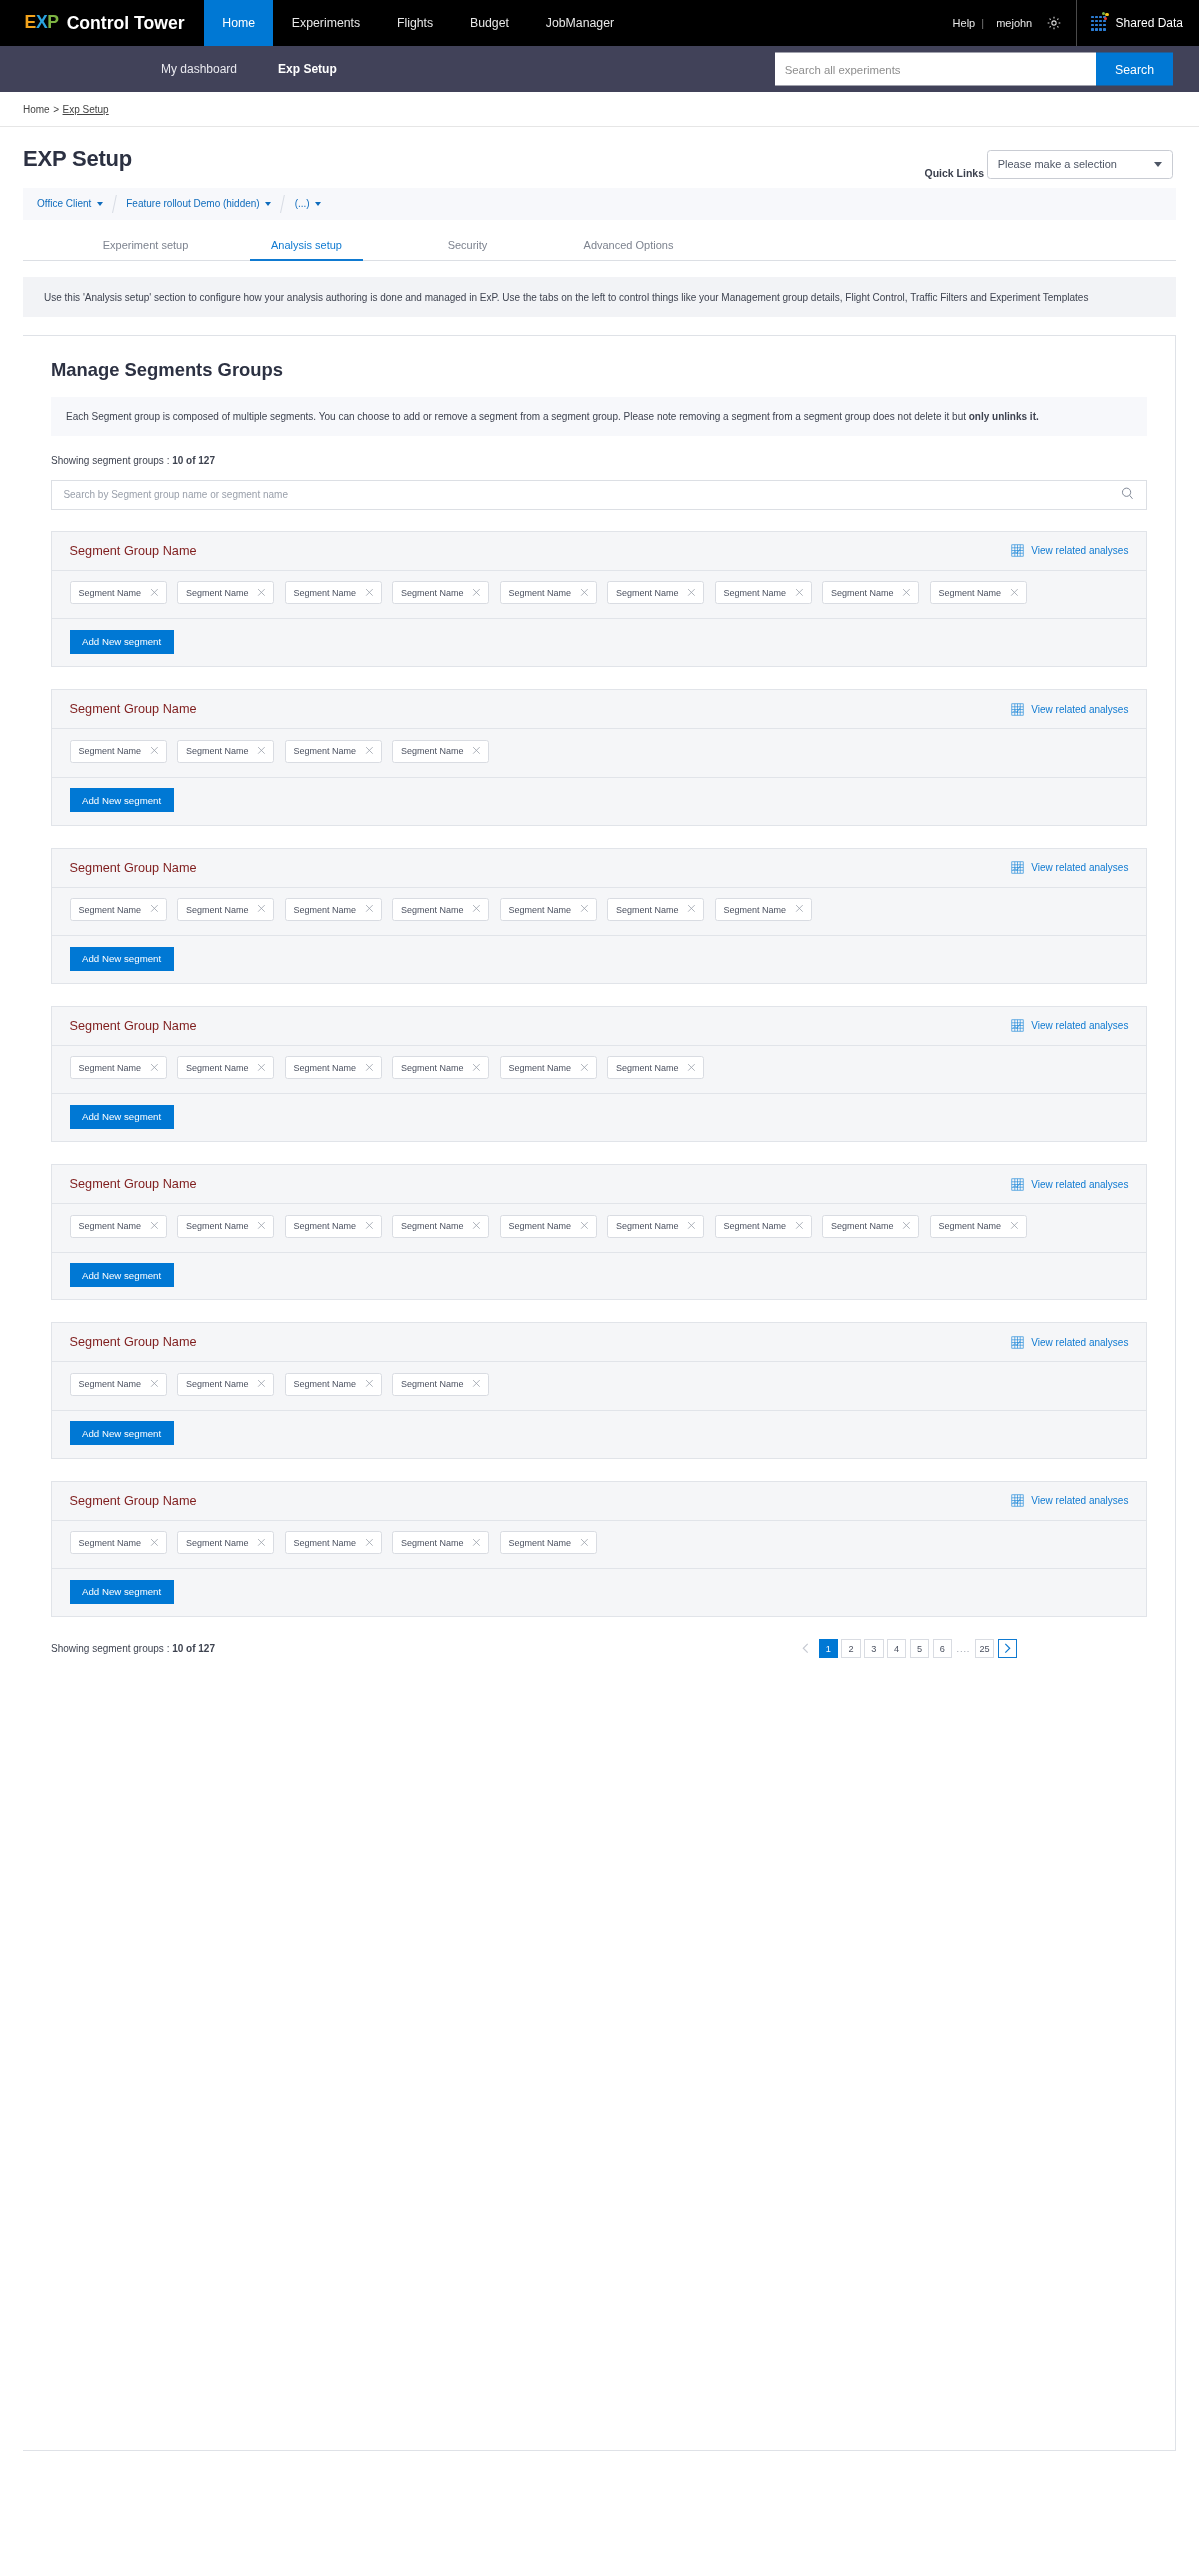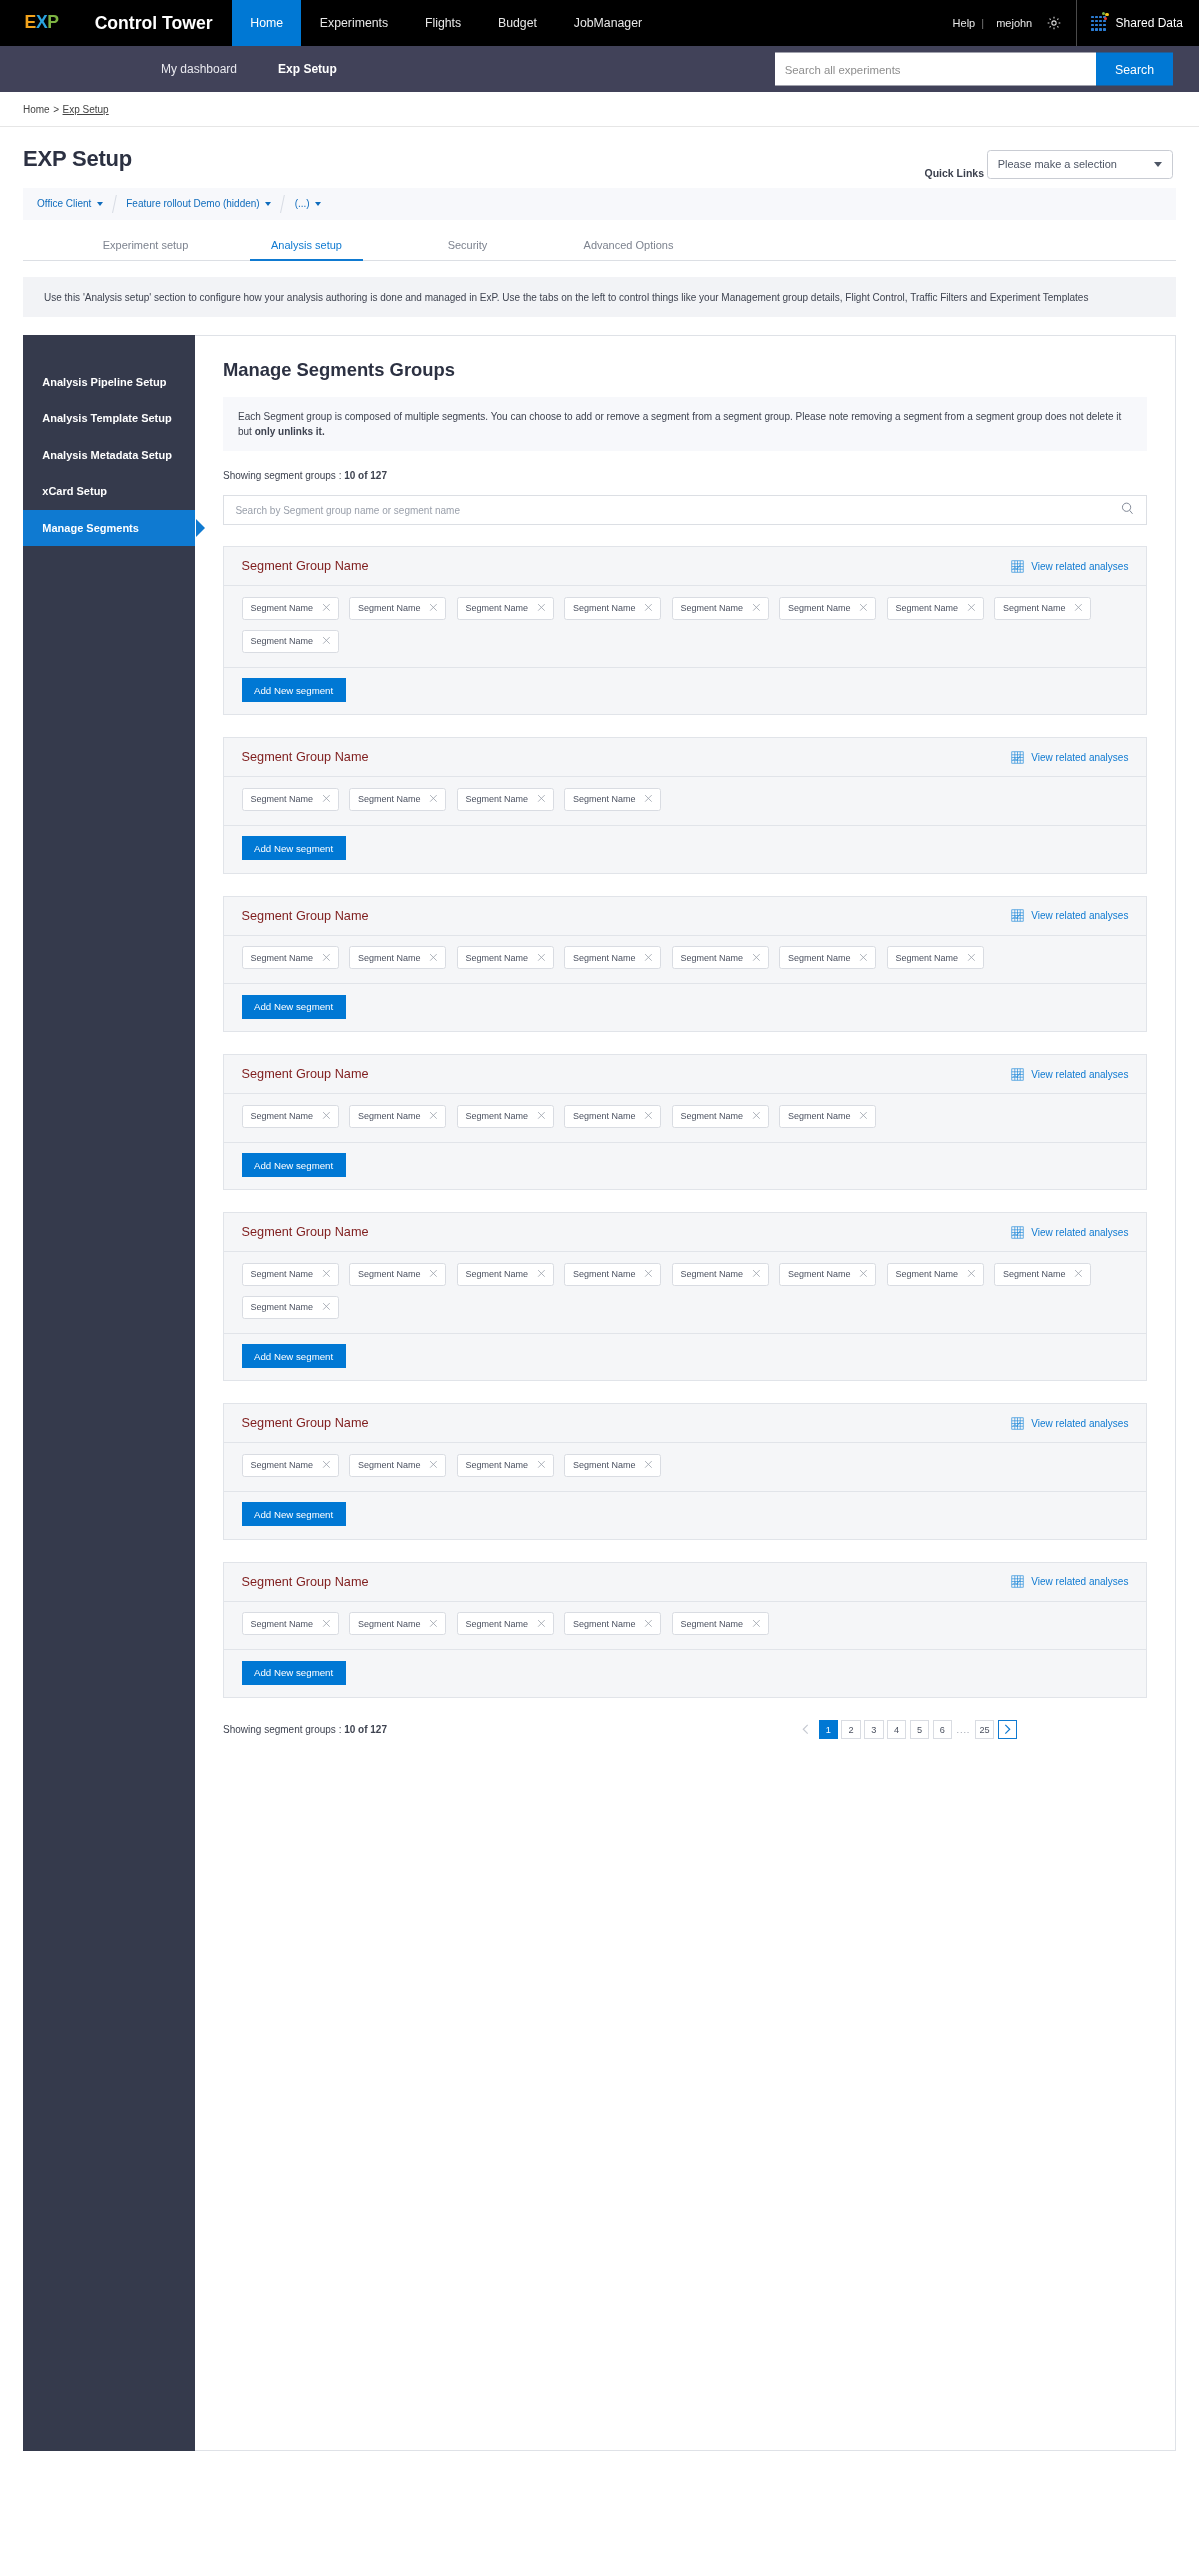--- a/index.html
+++ b/index.html
@@ -33,21 +33,20 @@
     line-height: 1;
   }
   .logo-exp .l1 { color: #f2a31c; }
   .logo-exp .l2 { color: #2aa3df; }
   .logo-exp .l3 { color: #7cb342; }
   .brand-title {
     color: #ffffff;
     font-size: 17.6px;
     font-weight: bold;
     white-space: nowrap;
-    margin-left: 28px;
   }
   .topnav-items { display: flex; align-items: stretch; }
   .topnav-item {
     display: flex;
     align-items: center;
     padding: 0 18.4px;
     color: #e8e8e8;
     font-size: 12.3px;
     white-space: nowrap;
     cursor: pointer;
@@ -549,27 +548,20 @@
   <div class="tab">Experiment setup</div>
   <div class="tab active">Analysis setup</div>
   <div class="tab">Security</div>
   <div class="tab">Advanced Options</div>
 </div>
 
 <div class="infobanner">Use this 'Analysis setup' section  to configure how your analysis authoring is done and managed in ExP. Use the tabs on the left to control things like your Management group details, Flight Control, Traffic Filters and Experiment Templates</div>
 
 <div class="bodywrap">
 
-  <div class="sidebar">
-    <div class="side-item">Analysis Pipeline Setup</div>
-    <div class="side-item">Analysis Template Setup</div>
-    <div class="side-item">Analysis Metadata Setup</div>
-    <div class="side-item">xCard Setup</div>
-    <div class="side-item active">Manage Segments</div>
-  </div>
 
   <div class="content">
     <div class="content-title">Manage Segments Groups</div>
 
     <div class="desc-box">
       <span>Each Segment group is composed of multiple segments. You can choose to add or remove a segment from a segment group. Please note removing a segment from a segment group does not delete it but </span><b>only unlinks it.</b>
     </div>
 
     <div class="showing">
       <span>Showing segment groups : </span><b>10 of 127</b>

